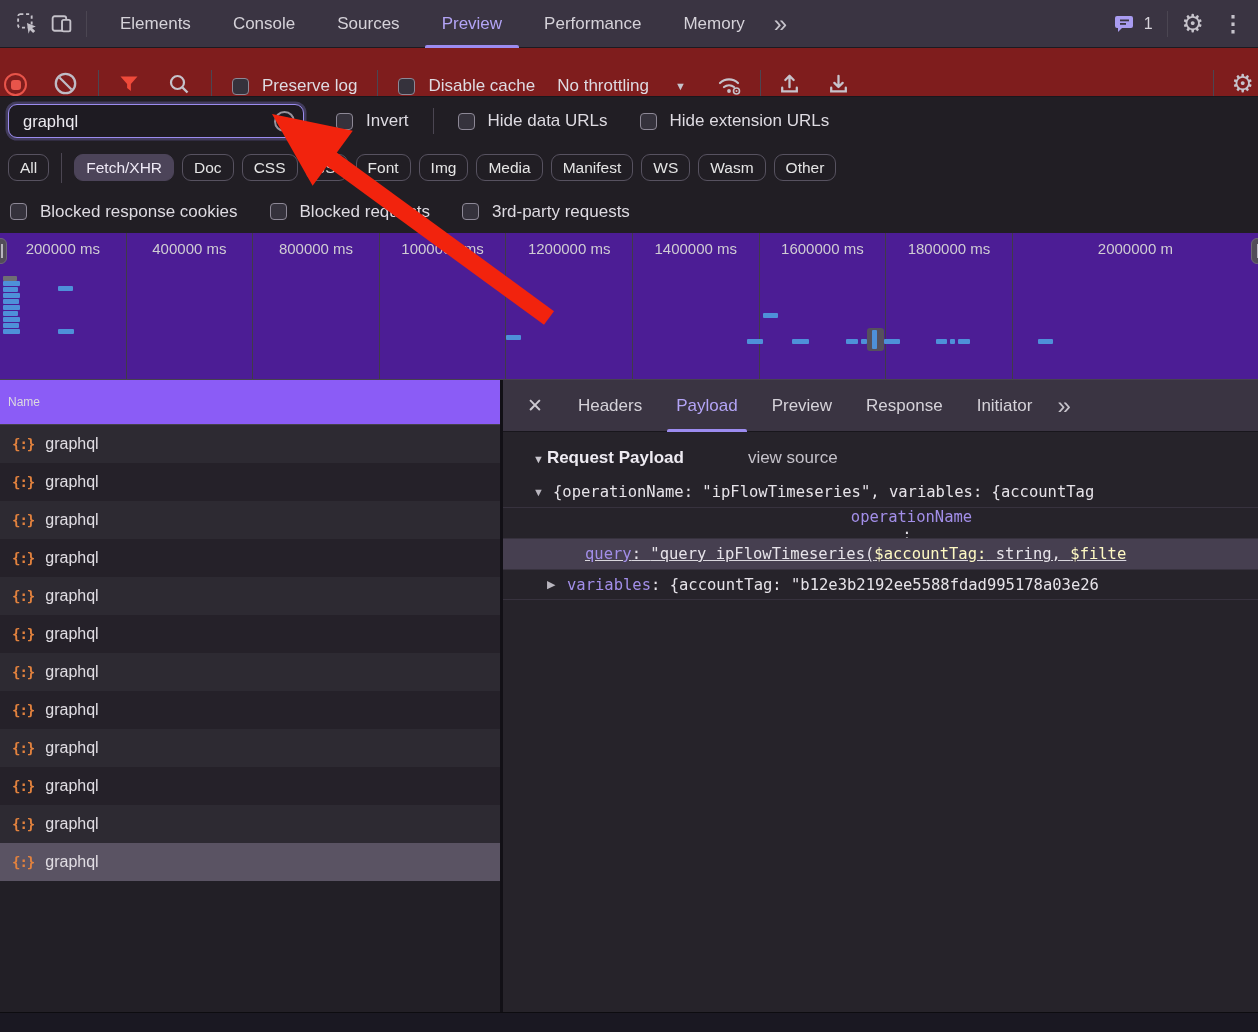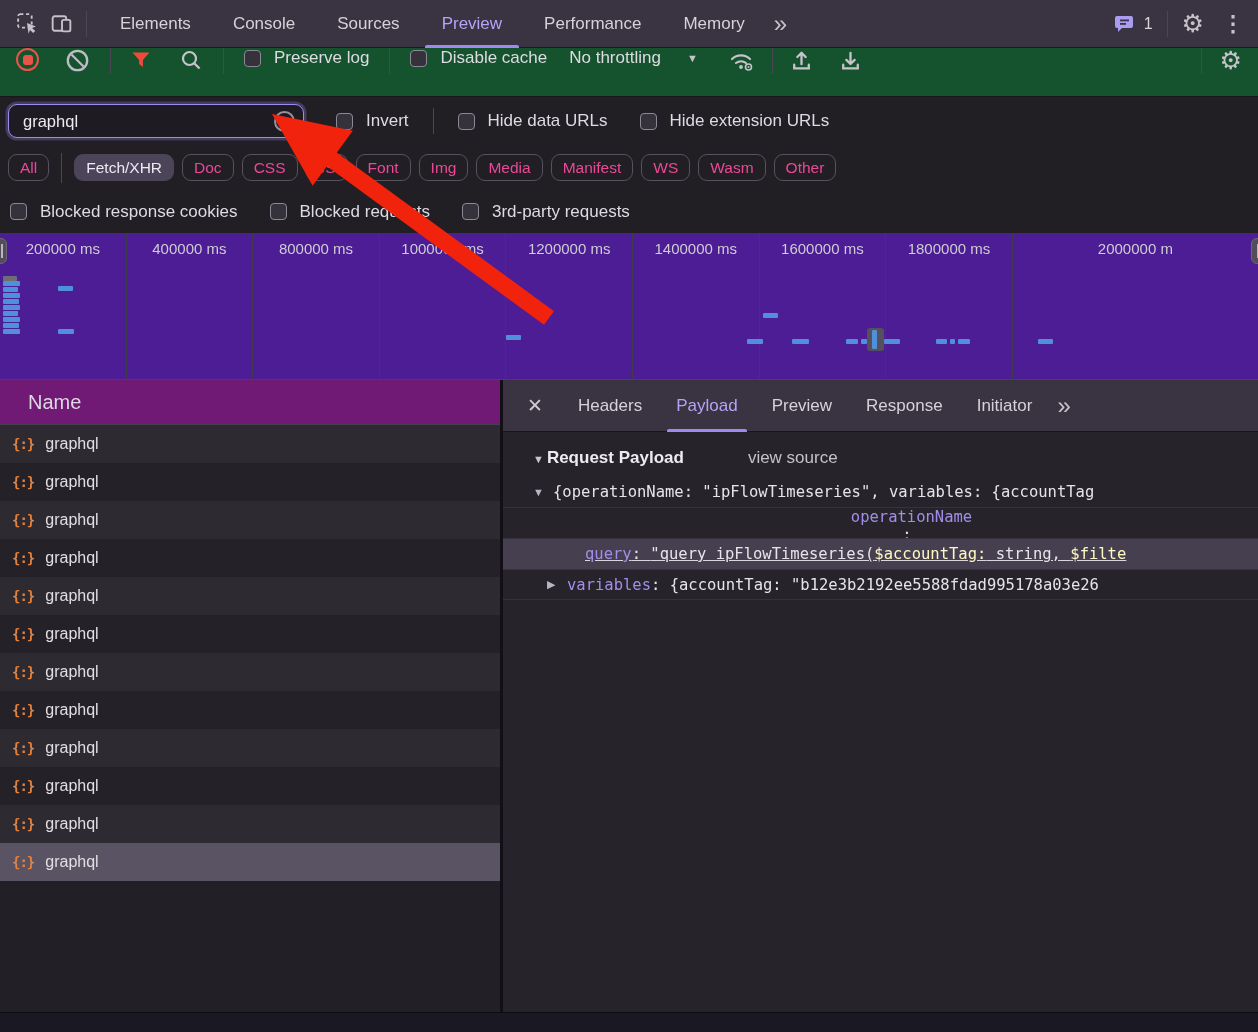--- a/index.html
+++ b/index.html
@@ -24,41 +24,41 @@
   .tab{padding:0 21px;height:48px;line-height:48px;font-size:17px;color:#d5d2d9;position:relative;cursor:default}
   .tab.sel{color:#b3a4f6}
   .tab.sel::after{content:"";position:absolute;left:4px;right:4px;bottom:0;height:3px;background:var(--accent);border-radius:2px 2px 0 0}
   .chev{font-size:24px;color:#c6c3cb;padding:0 8px;line-height:48px}
   .tabbar-right{margin-left:auto;display:flex;align-items:center;gap:14px}
   .msg-count{font-size:16px;color:#d7d4db}
   .gear{font-size:25px;color:#c6c3cb;line-height:1}
   .kebab{font-size:22px;color:#c6c3cb;font-weight:700;padding:0 4px}
 
   
-  .nettoolbar{height:49px;background:#14532d;display:flex;align-items:flex-start;padding:0 16px;border-bottom:1px solid #19171d;gap:0}
+  .nettoolbar{height:49px;background:#7f1d1d;display:flex;align-items:flex-end;padding:0 4px;border-bottom:1px solid #19171d;gap:0}
   .rec{width:23px;height:23px;border:2.5px solid var(--record-red);border-radius:50%;display:flex;align-items:center;justify-content:center;flex:0 0 auto}
   .rec-in{width:10px;height:10px;background:var(--record-red);border-radius:3px}
   .cb{display:flex;align-items:center;gap:13px;font-size:17px;color:#dedbe2;flex:0 0 auto;cursor:default}
   .box{width:17px;height:17px;border:1.5px solid #8d8896;border-radius:4px;background:#35323c;flex:0 0 auto}
   .throttle{display:flex;align-items:center;gap:26px;font-size:17px;color:#dedbe2;flex:0 0 auto}
   .caret{font-size:11px;color:#c6c3cb}
   .sp{flex:0 0 auto}
 
   
   .filterbar{height:48px;display:flex;align-items:center;padding:0 8px}
   .filter-input{width:296px;height:34px;border:1.5px solid var(--accent);box-shadow:0 0 0 2.5px rgba(156,140,240,.28);border-radius:9px;background:#1e1b22;display:flex;align-items:center;padding:0 8px 0 12px}
   .filter-input input{flex:1;background:transparent;border:none;outline:none;color:#eceaf0;font-size:16.5px;font-family:"Liberation Sans",sans-serif;min-width:0}
   .clear-x{width:21px;height:21px;border:2px solid #97939d;border-radius:50%;color:#97939d;font-size:11px;display:flex;align-items:center;justify-content:center;font-weight:700;flex:0 0 auto}
   .filterbar .cb{margin-left:32px}
   .filterbar .vdiv{margin:0 0 0 24px}
   .filterbar .cb.afterdiv{margin-left:24px}
 
   
   .chipsrow{height:45px;display:flex;align-items:center;padding:0 8px;gap:8px}
-  .chip{border:1.5px solid #575260;border-radius:9px;padding:3.5px 11px;font-size:15.5px;font-weight:500;color:#ec4899;flex:0 0 auto}
+  .chip{border:1.5px solid #575260;border-radius:9px;padding:3.5px 11px;font-size:15.5px;font-weight:500;color:#e5e5e5;flex:0 0 auto}
   .chip.sel{background:#4c4459;border-color:#4c4459;color:#eee9f5}
   .chipsrow .vdiv{height:30px;margin:0 4px}
 
   
   .blockedrow{height:43px;display:flex;align-items:center;padding:0 10px;gap:32px}
 
   
   .overview{height:147px;position:relative;background:#4c1d95;border-bottom:1px solid #47424e}
   .ov-cols{display:flex;height:100%}
   .ov-col{width:126.6px;flex:0 0 auto;border-right:1px solid #403b48;padding-top:7px;text-align:center;font-size:15px;font-weight:500;color:#cfccd3;overflow:hidden;white-space:nowrap}
@@ -69,21 +69,21 @@
   .ov-marker .inner{position:absolute;left:5px;top:2px;width:5px;bottom:2px;background:var(--bar-blue);border-radius:1px}
   .ov-handle{position:absolute;width:12px;height:26px;background:#524d59;border:1px solid #6d6876;border-radius:6px;top:5px}
   .ov-handle::after{content:"";position:absolute;left:5px;top:5px;bottom:5px;width:1.5px;background:#b9b6c0}
 
   
   .split{display:flex;height:632px}
   .left{width:500px;flex:0 0 auto;display:flex;flex-direction:column;background:#221f26;overflow:hidden}
   .vsplit{width:3px;flex:0 0 auto;background:#121016}
   .right{flex:1;display:flex;flex-direction:column;background:#26232a;overflow:hidden}
 
-  .name-header{height:45px;line-height:45px;padding:0 28px;font-size:20px;color:#dcd9e0;background:#701a75;border-bottom:1px solid #45404c}
+  .name-header{height:45px;line-height:45px;padding:0 8px;font-size:12px;color:#dcd9e0;background:#8b5cf6;border-bottom:1px solid #45404c}
   .reqrow{height:38px;display:flex;align-items:center;padding:0 12px;gap:11px;font-size:16px;color:#e0dde3}
   .reqrow:nth-child(odd){background:#2d2a32}
   .reqrow:nth-child(even){background:#252129}
   .reqrow.sel{background:#5a5363}
   .braces{color:var(--orange);font-family:"DejaVu Sans Mono",monospace;font-weight:700;font-size:14px;letter-spacing:-1px}
 
   
   .detail-tabs{height:52px;background:#3a3442;display:flex;align-items:center;padding:0 14px;border-bottom:1px solid #18161c;flex:0 0 auto}
   .close-x{font-size:19px;color:#cdcad2;padding:0 10px;margin-right:8px}
   .dtab{padding:0 17px;height:52px;line-height:52px;font-size:17px;color:#d5d2d9;position:relative}

